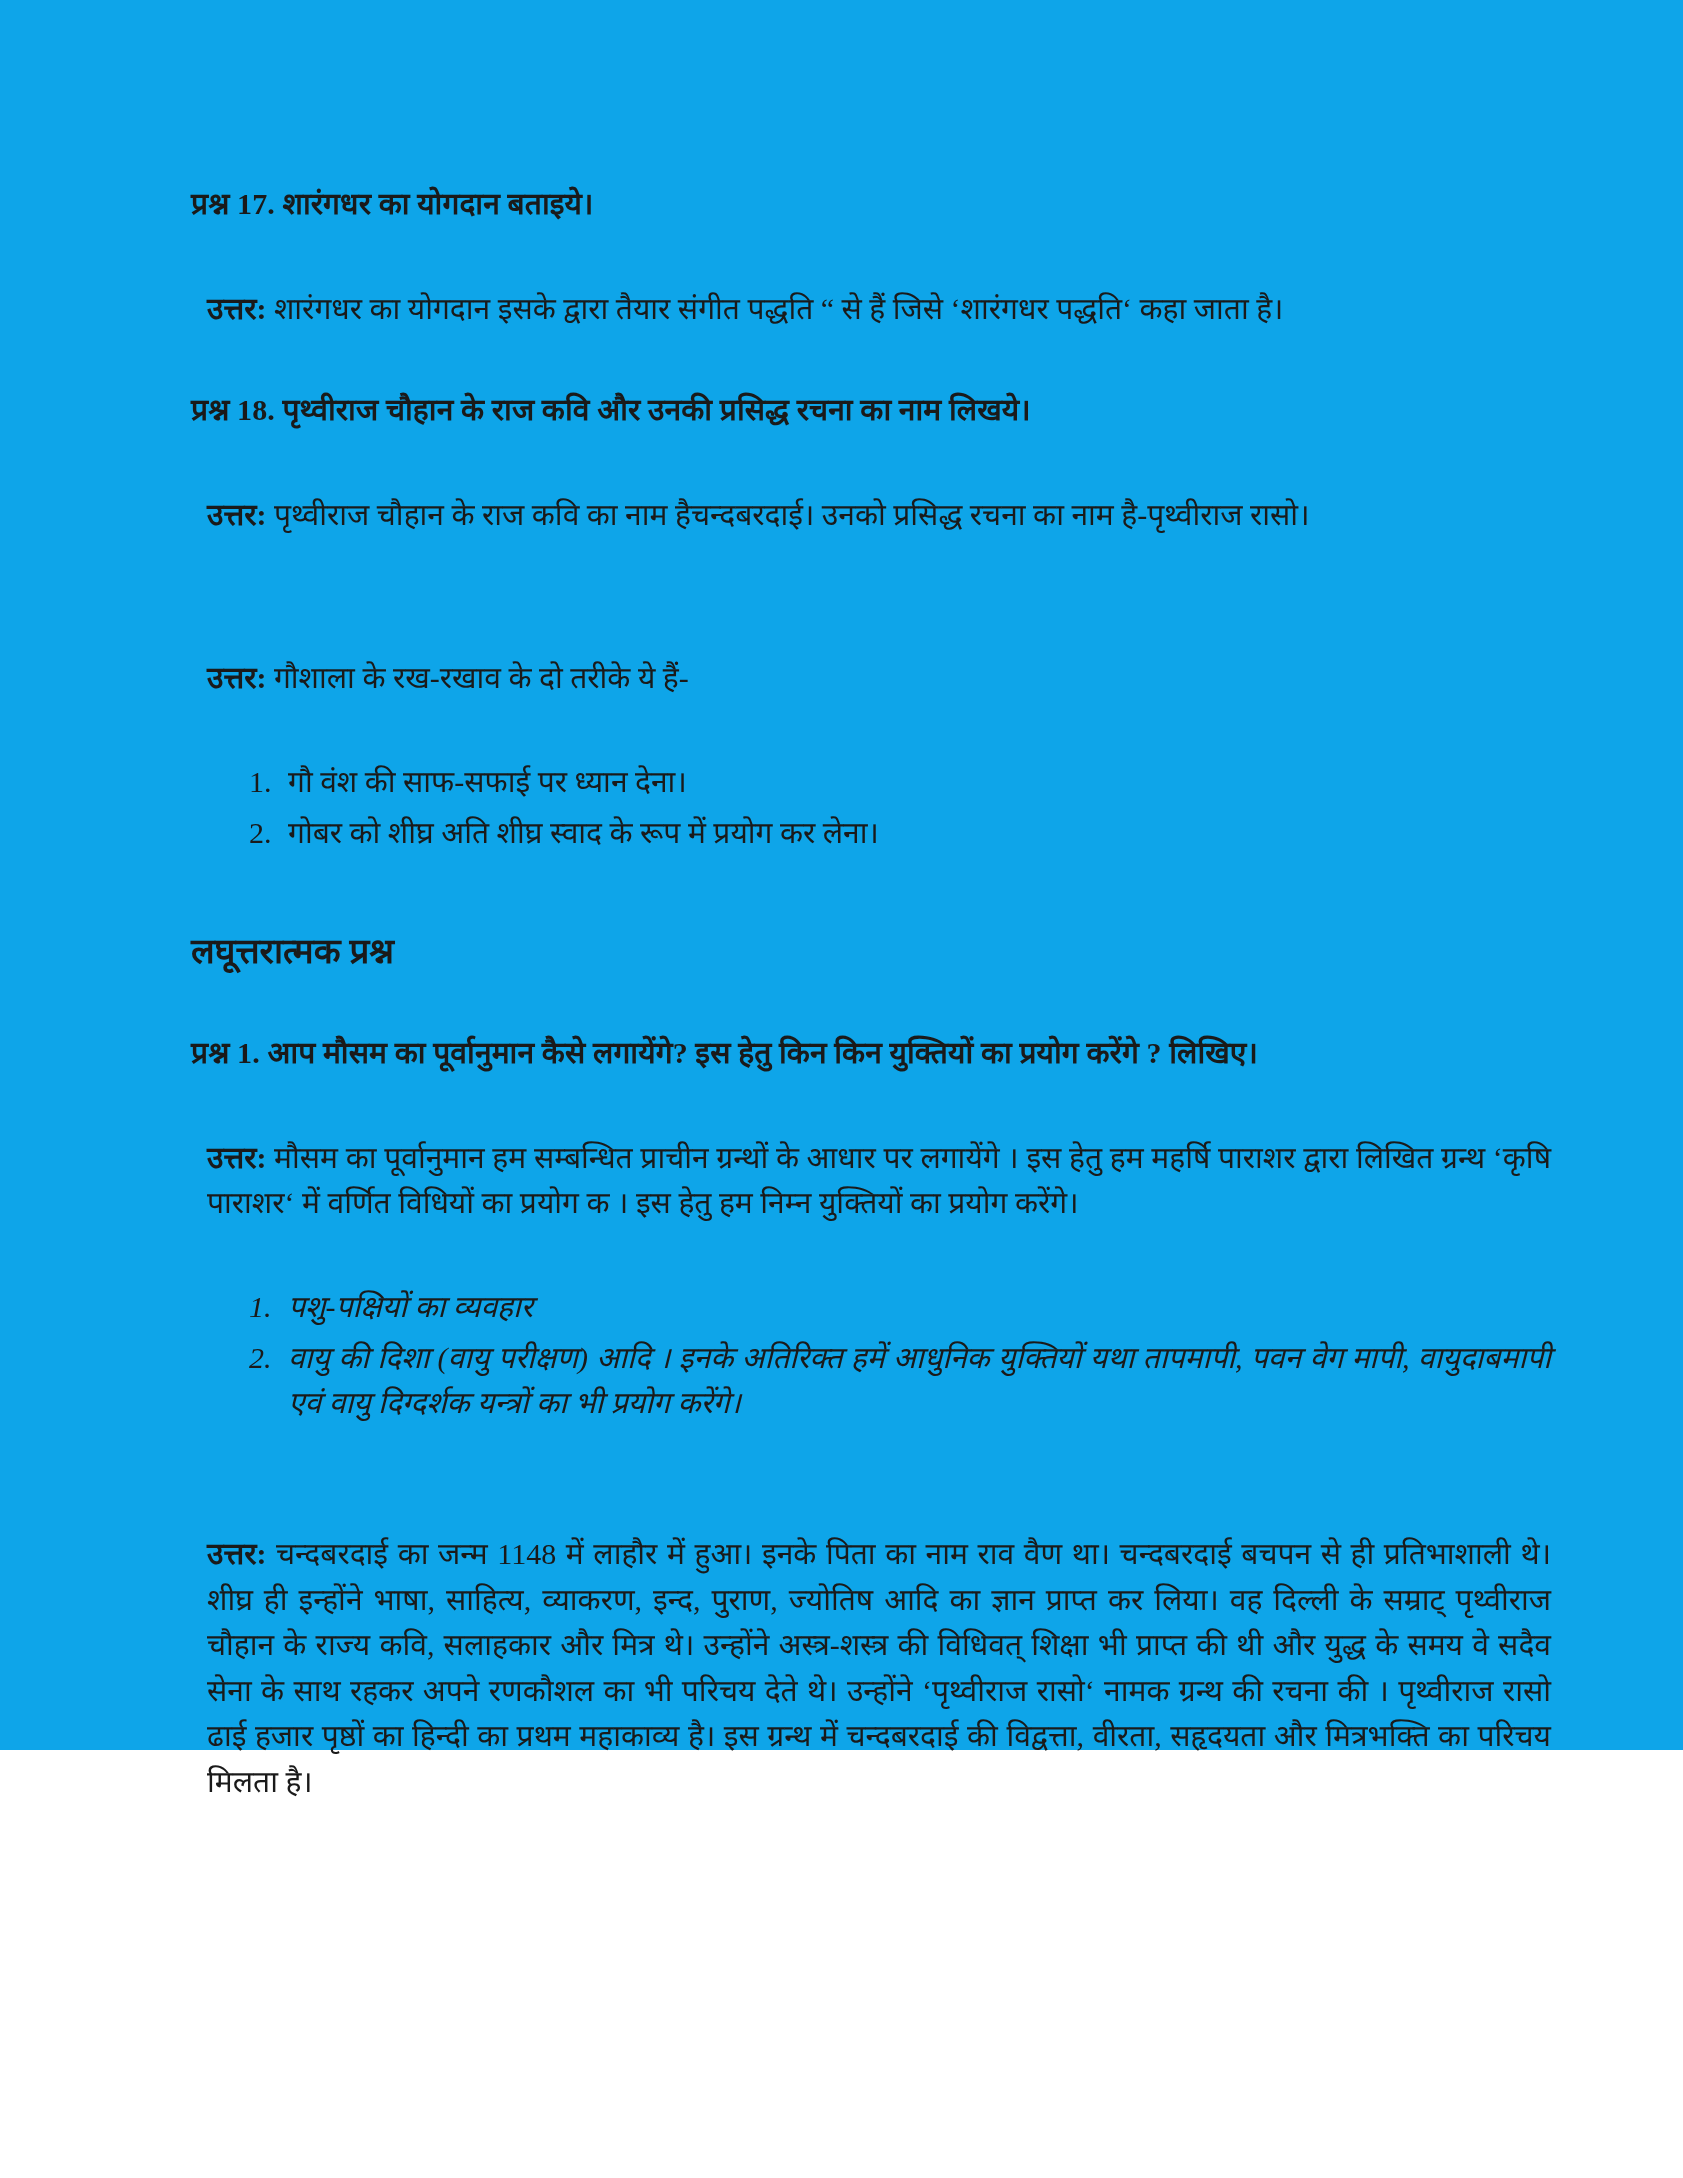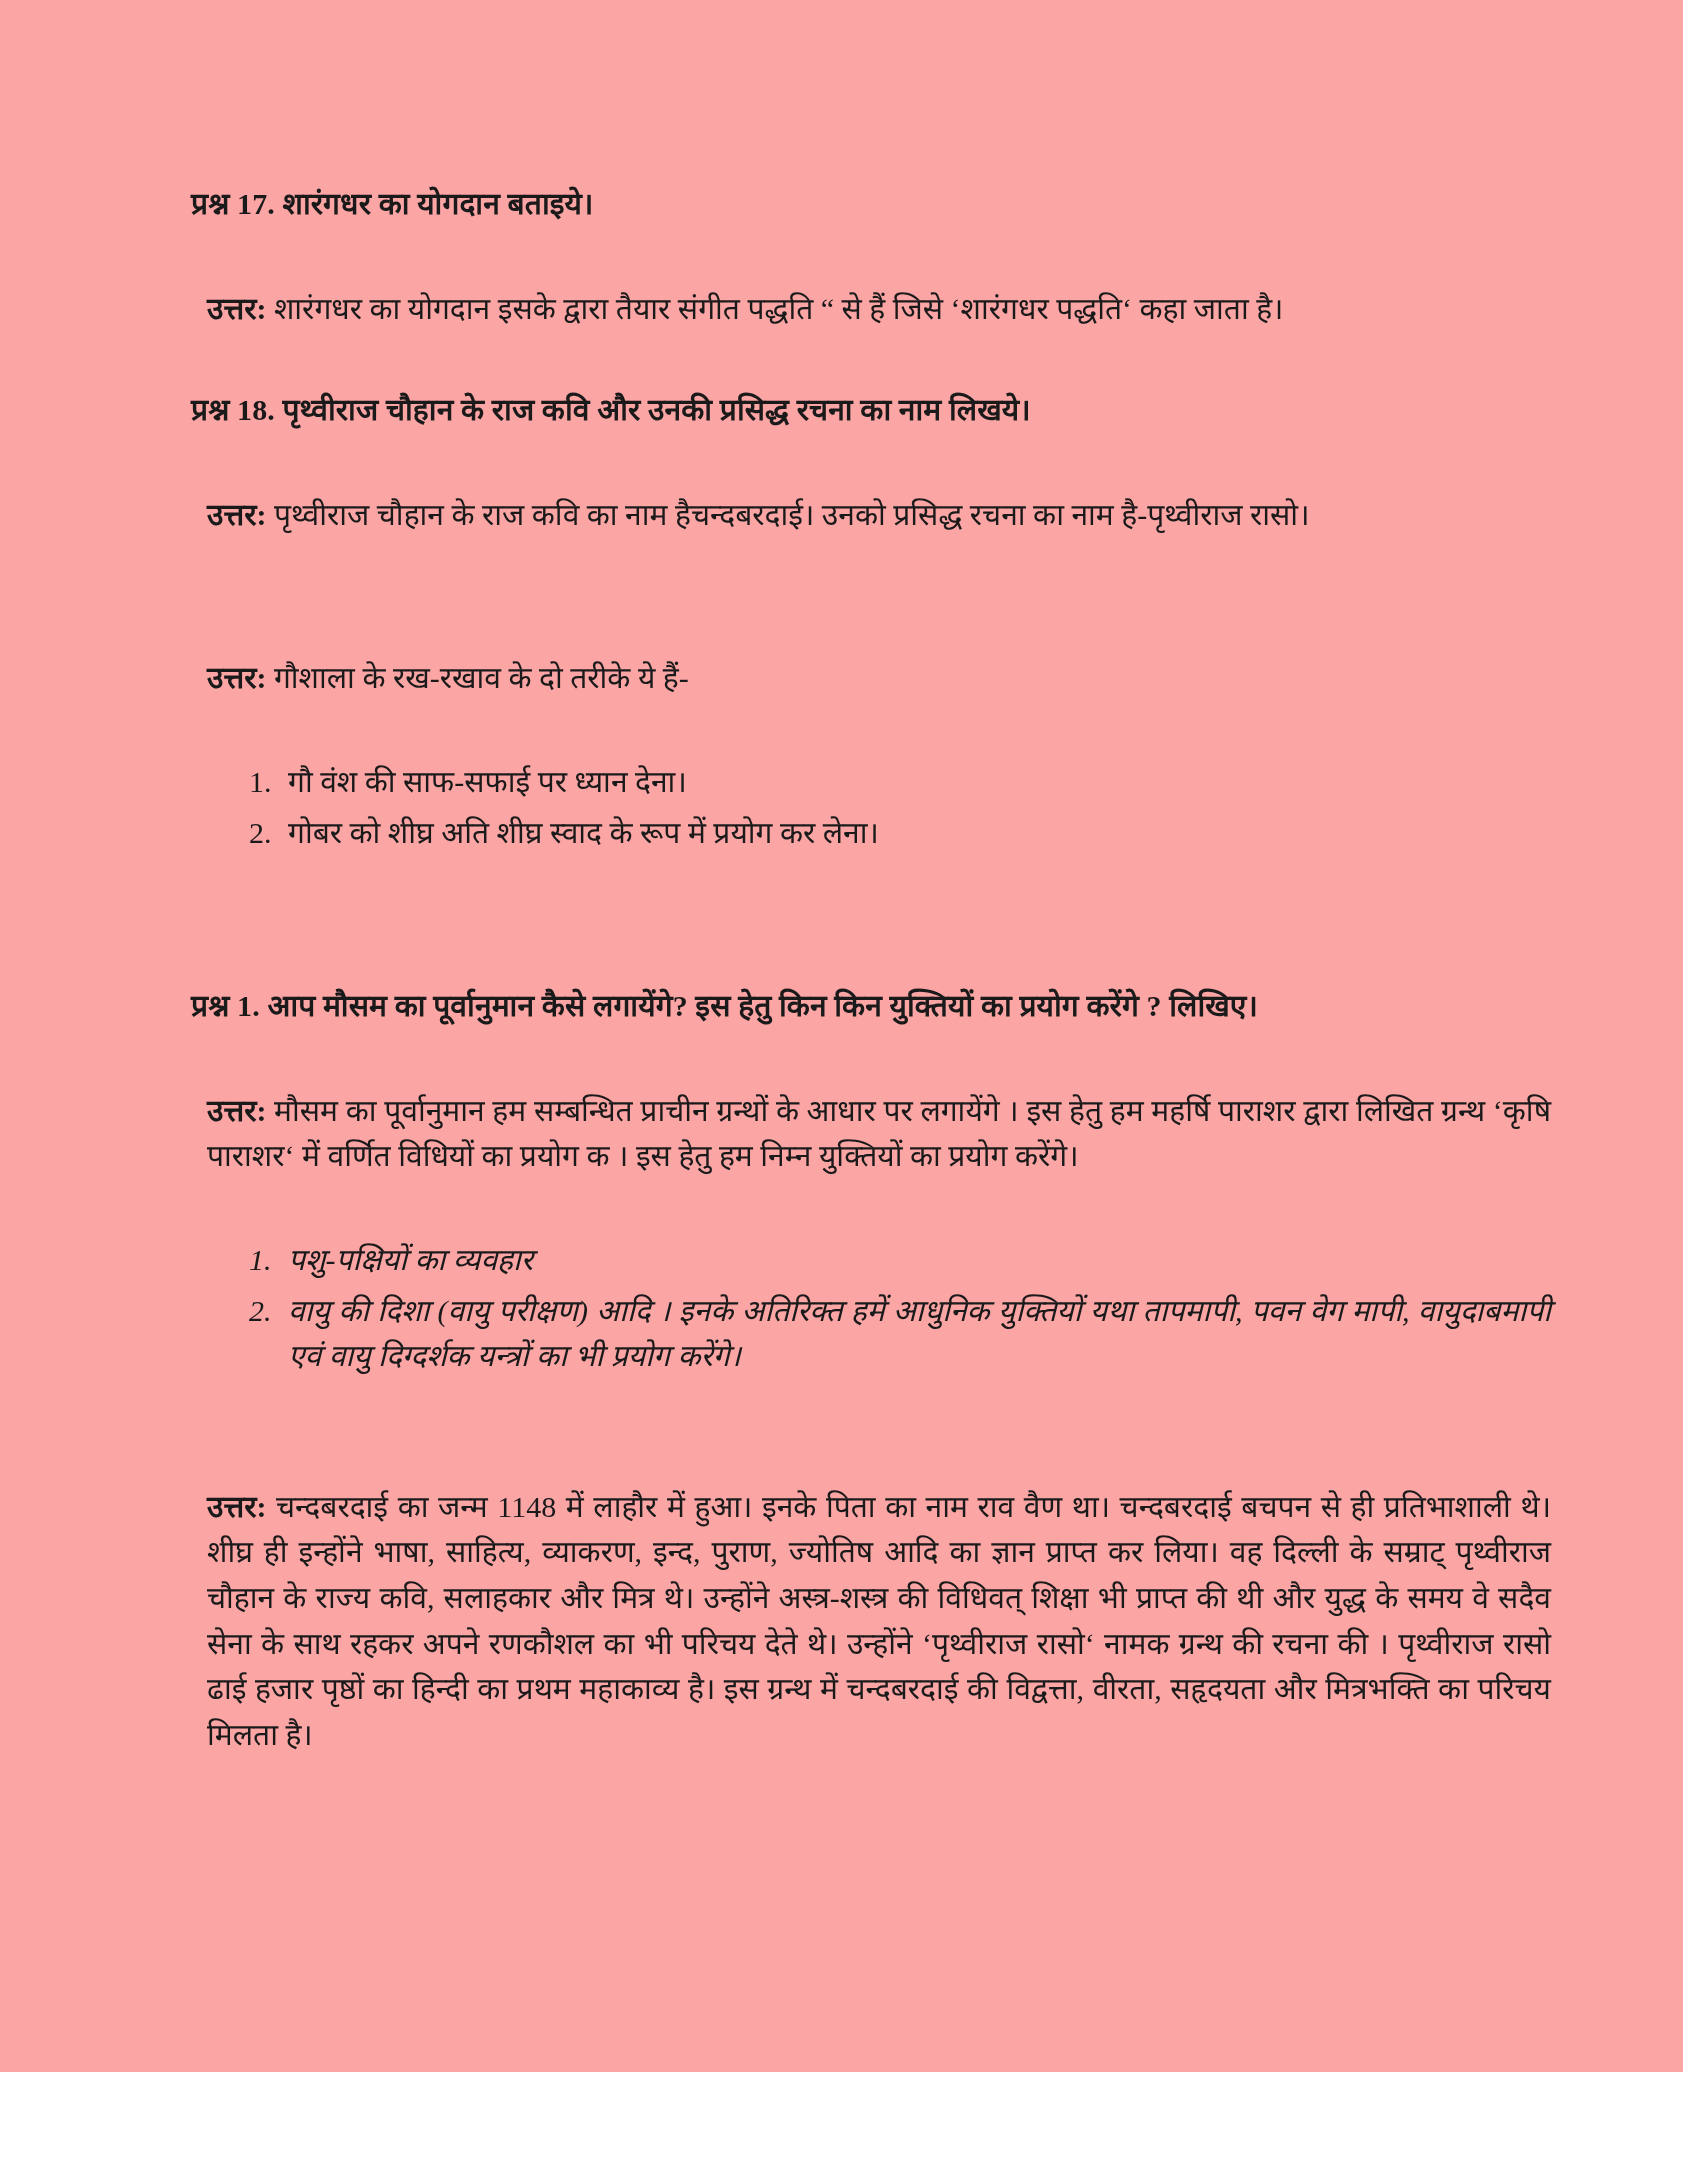--- a/index.html
+++ b/index.html
@@ -10,22 +10,22 @@
   body {
     width: 1683px;
     height: 2178px;
     font-family: "Liberation Serif", "DejaVu Serif", serif;
     color: #1a1a1a;
     overflow: hidden;
   }
   .page {
     position: relative;
     width: 1683px;
-    height: 2072px;
-    background: #fca5a5;
+    height: 1750px;
+    background: #0ea5e9;
     box-sizing: border-box;
     padding: 183px 119px 0 191px;
   }
   .content {
     width: 1376px;
   }
 
   
   .q {
     font-weight: bold;
@@ -105,20 +105,21 @@
 
     <div class="gap-q"></div>
     <p class="a"><span class="lbl">उत्तर:</span><span> गौशाला के रख-रखाव के दो तरीके ये हैं-</span></p>
     <div class="gap-list"></div>
     <ol class="num-list">
       <li>गौ वंश की साफ-सफाई पर ध्यान देना।</li>
       <li>गोबर को शीघ्र अति शीघ्र स्वाद के रूप में प्रयोग कर लेना।</li>
     </ol>
     <div class="gap-sec"></div>
 
+    <p class="section-heading">लघूत्तरात्मक प्रश्न</p>
     <div class="gap-sec"></div>
 
     <p class="q">प्रश्न 1. आप मौसम का पूर्वानुमान कैसे लगायेंगे? इस हेतु किन किन युक्तियों का प्रयोग करेंगे ? लिखिए।</p>
     <div class="gap-q"></div>
     <p class="a"><span class="lbl">उत्तर:</span><span> मौसम का पूर्वानुमान हम सम्बन्धित प्राचीन ग्रन्थों के आधार पर लगायेंगे । इस हेतु हम महर्षि पाराशर द्वारा लिखित ग्रन्थ ‘कृषि पाराशर‘ में वर्णित विधियों का प्रयोग क । इस हेतु हम निम्न युक्तियों का प्रयोग करेंगे।</span></p>
     <div class="gap-list"></div>
     <ol class="num-list wide">
       <li>पशु-पक्षियों का व्यवहार</li>
       <li>वायु की दिशा (वायु परीक्षण) आदि । इनके अतिरिक्त हमें आधुनिक युक्तियों यथा तापमापी, पवन वेग मापी, वायुदाबमापी एवं वायु दिग्दर्शक यन्त्रों का भी प्रयोग करेंगे।</li>
     </ol>

